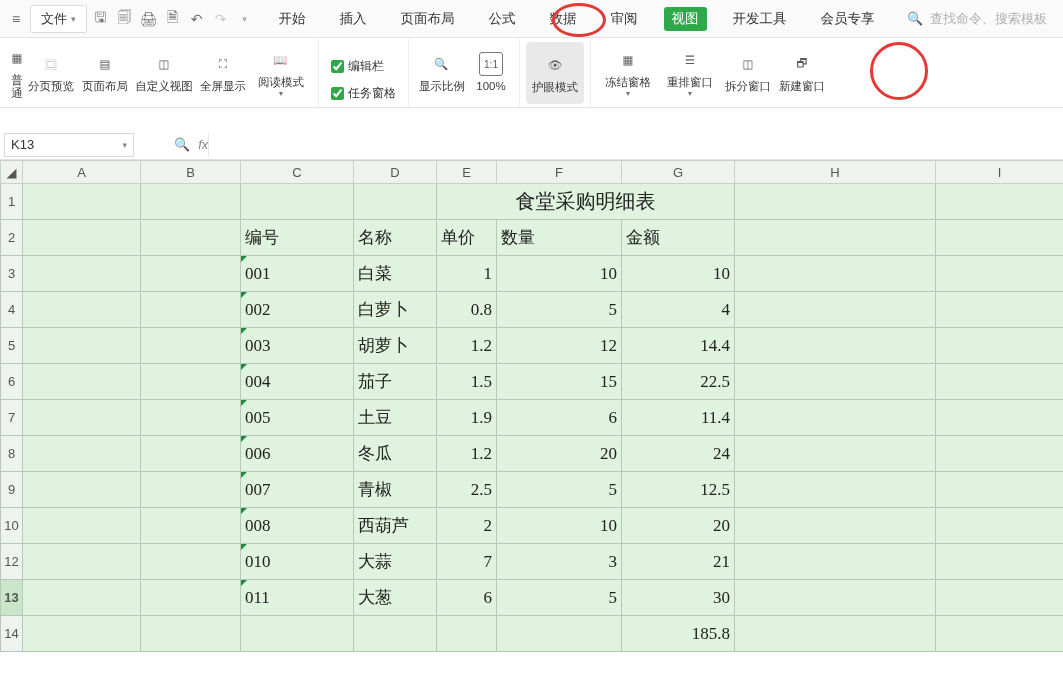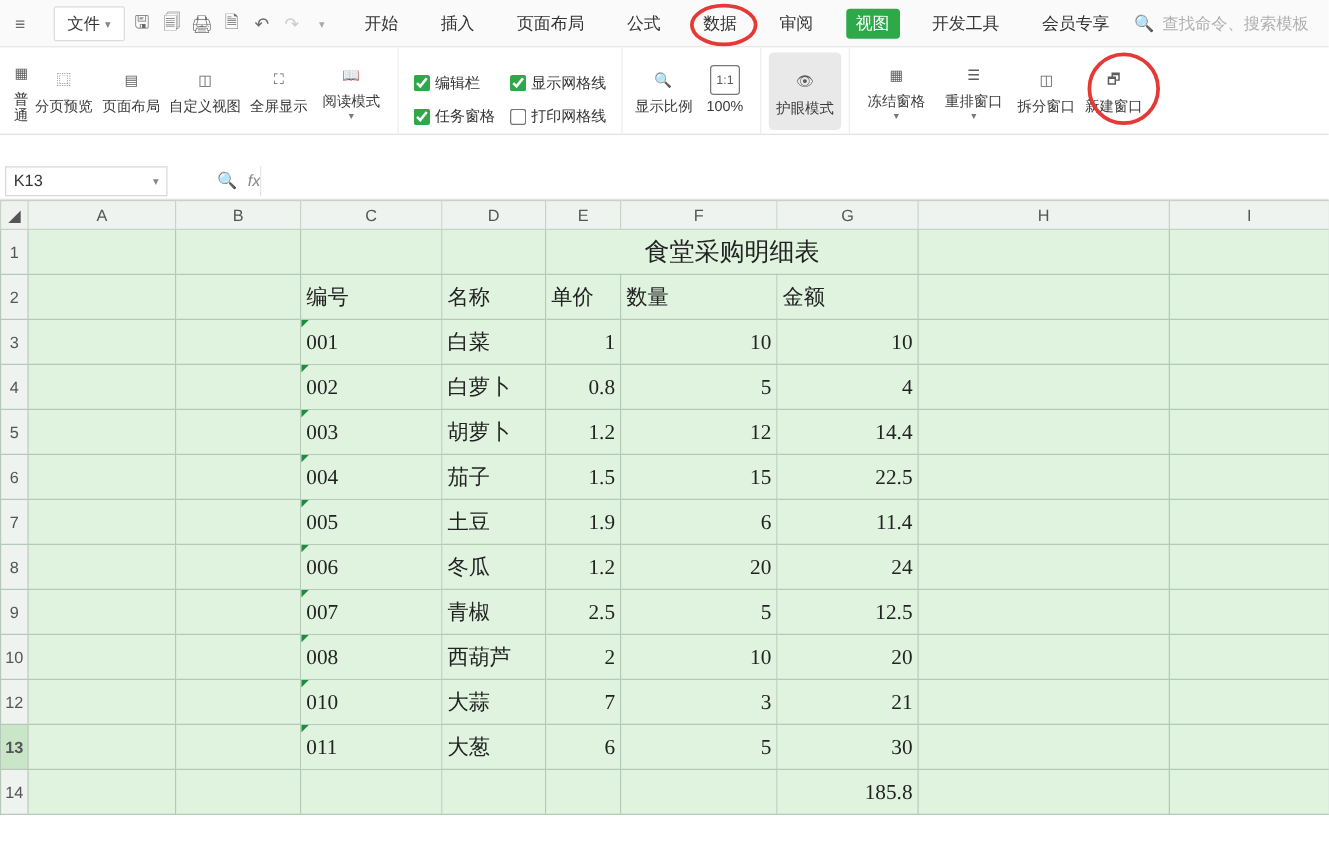--- a/index.html
+++ b/index.html
@@ -26,21 +26,20 @@
   .qa-file {
     height: 28px;
     padding: 0 10px;
     background: #fff;
     border: 1px solid #dcdcdc;
     display: inline-flex;
     align-items: center;
     gap: 4px;
     border-radius: 2px;
     font-size: 13px;
-    margin-left: 13px;
   }
   .qa-icon {
     width: 20px; height: 20px;
     display: inline-flex;
     align-items: center; justify-content: center;
     color: #6d6d6d;
     font-size: 14px;
     cursor: pointer;
   }
   .menu-tabs {
@@ -328,30 +327,20 @@
 
   <div class="ribbon-group">
     <div class="ribbon-chk-col">
       <label>
         <input type="checkbox" checked="" style="">
         <span>编辑栏</span>
       </label>
       <label>
         <input type="checkbox" checked="" style="">
         <span>任务窗格</span>
-      </label>
-    </div>
-    <div class="ribbon-chk-col">
-      <label>
-        <input type="checkbox" checked="" style="">
-        <span>显示网格线</span>
-      </label>
-      <label>
-        <input type="checkbox" style="">
-        <span>打印网格线</span>
       </label>
     </div>
   </div>
 
   <div class="ribbon-group">
     <div class="ribbon-btn">
       <span class="ic">🔍</span>
       <span class="lbl">显示比例</span>
     </div>
     <div class="ribbon-btn" style="width:44px">

